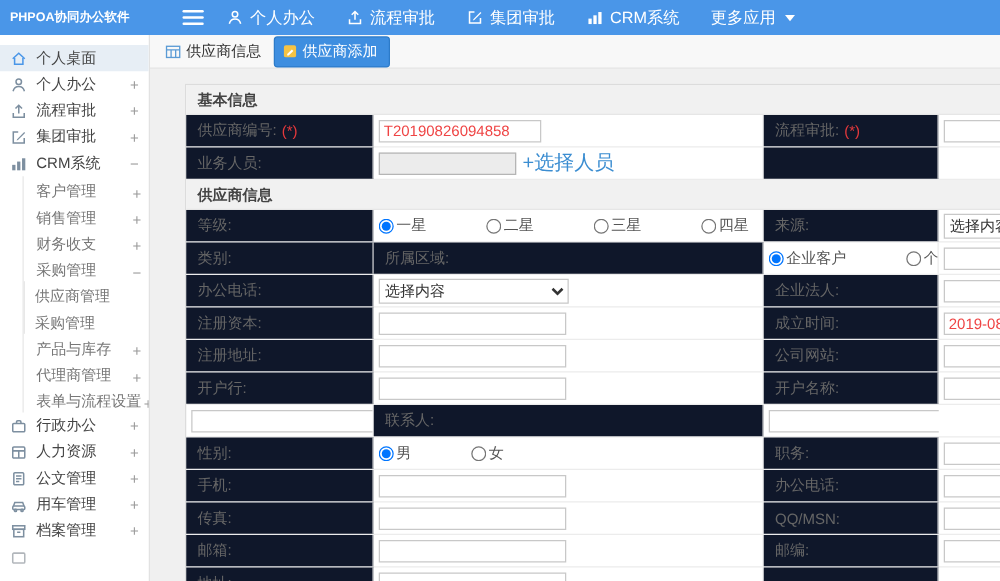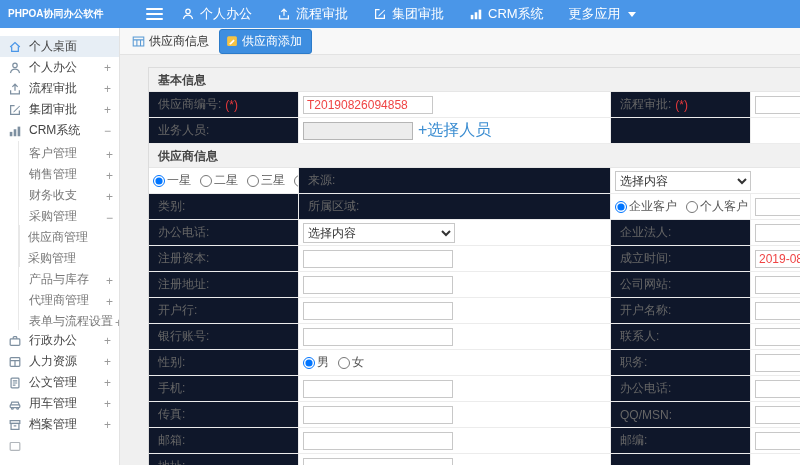--- a/index.html
+++ b/index.html
@@ -50,21 +50,21 @@
   .lbl { padding-left:9px; color:#666; border-right:1px solid #ececec; gap:4px; background:#0f172a; }
   .req { color:#e4393c; }
   .fld { padding-left:4px; }
   .fld.mid { border-right:1px solid #ececec; }
 
   input.ti { width:150px; height:18px; border:1px solid #c8c8c8; font-size:12px; padding:0 3px; color:#ef4444; background:#fff; flex-shrink:0; }
   input.ti.w130 { width:130px; }
   input.ti.grey { width:110px; background:#ececec; border-color:#b5b5b5; }
   a.plink { color:#3b8dd1; font-size:16px; text-decoration:none; margin-left:5px; white-space:nowrap; }
   select.sel { width:152px; height:20px; font-size:12px; color:#333; border:1px solid #c8c8c8; background:#fff; }
-  .rgroup { display:flex; align-items:center; }
+  .rgroup { display:flex; align-items:center;gap:39px; }
   .ropt { display:flex; align-items:center; margin-right:9px; color:#555; cursor:pointer; white-space:nowrap; }
   .ropt input { width:12px; height:12px; margin:0 2px 0 0; }
 </style>
 </head>
 <body>
 
 <div class="topbar">
   <div class="logo">PHPOA协同办公软件</div>
   <div class="hamb">
       <span></span>
@@ -299,20 +299,23 @@
             <input class="ti grey" type="text" value="" style="">
             <a class="plink" href="#">+选择人员</a>
           </div>
           <div class="cell lbl"></div>
           <div class="cell fld"></div>
         </div>
 
         <div class="sec-h">供应商信息</div>
 
         <div class="frow">
+          <div class="cell lbl">
+              <span>等级:</span>
+            </div>
           <div class="cell fld mid rgroup">
             <label class="ropt">
                 <input type="radio" name="level" checked="" style="">
                 <span>一星</span>
               </label>
             <label class="ropt">
                 <input type="radio" name="level" style="">
                 <span>二星</span>
               </label>
             <label class="ropt">
@@ -412,23 +415,20 @@
             </div>
           <div class="cell lbl">
               <span>开户名称:</span>
             </div>
           <div class="cell fld">
               <input class="ti" type="text" value="" style="">
             </div>
         </div>
 
         <div class="frow">
-          <div class="cell lbl">
-              <span>银行账号:</span>
-            </div>
           <div class="cell fld mid">
               <input class="ti" type="text" value="" style="">
             </div>
           <div class="cell lbl">
               <span>联系人:</span>
             </div>
           <div class="cell fld">
               <input class="ti" type="text" value="" style="">
             </div>
         </div>

